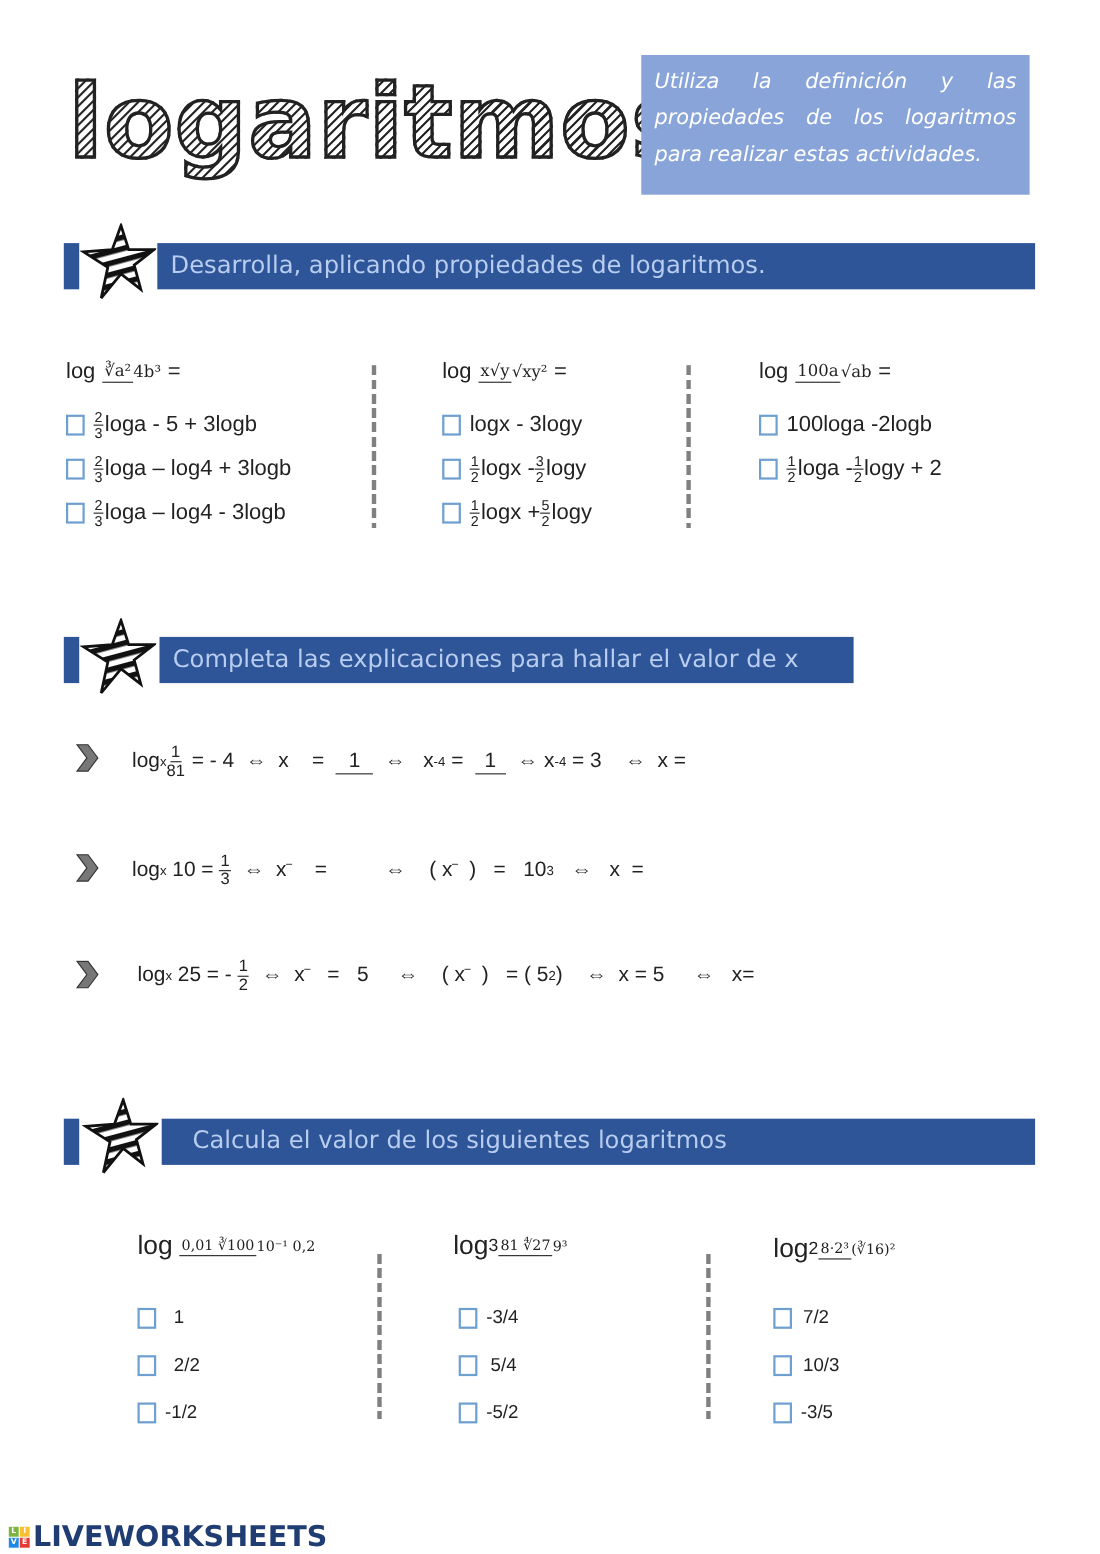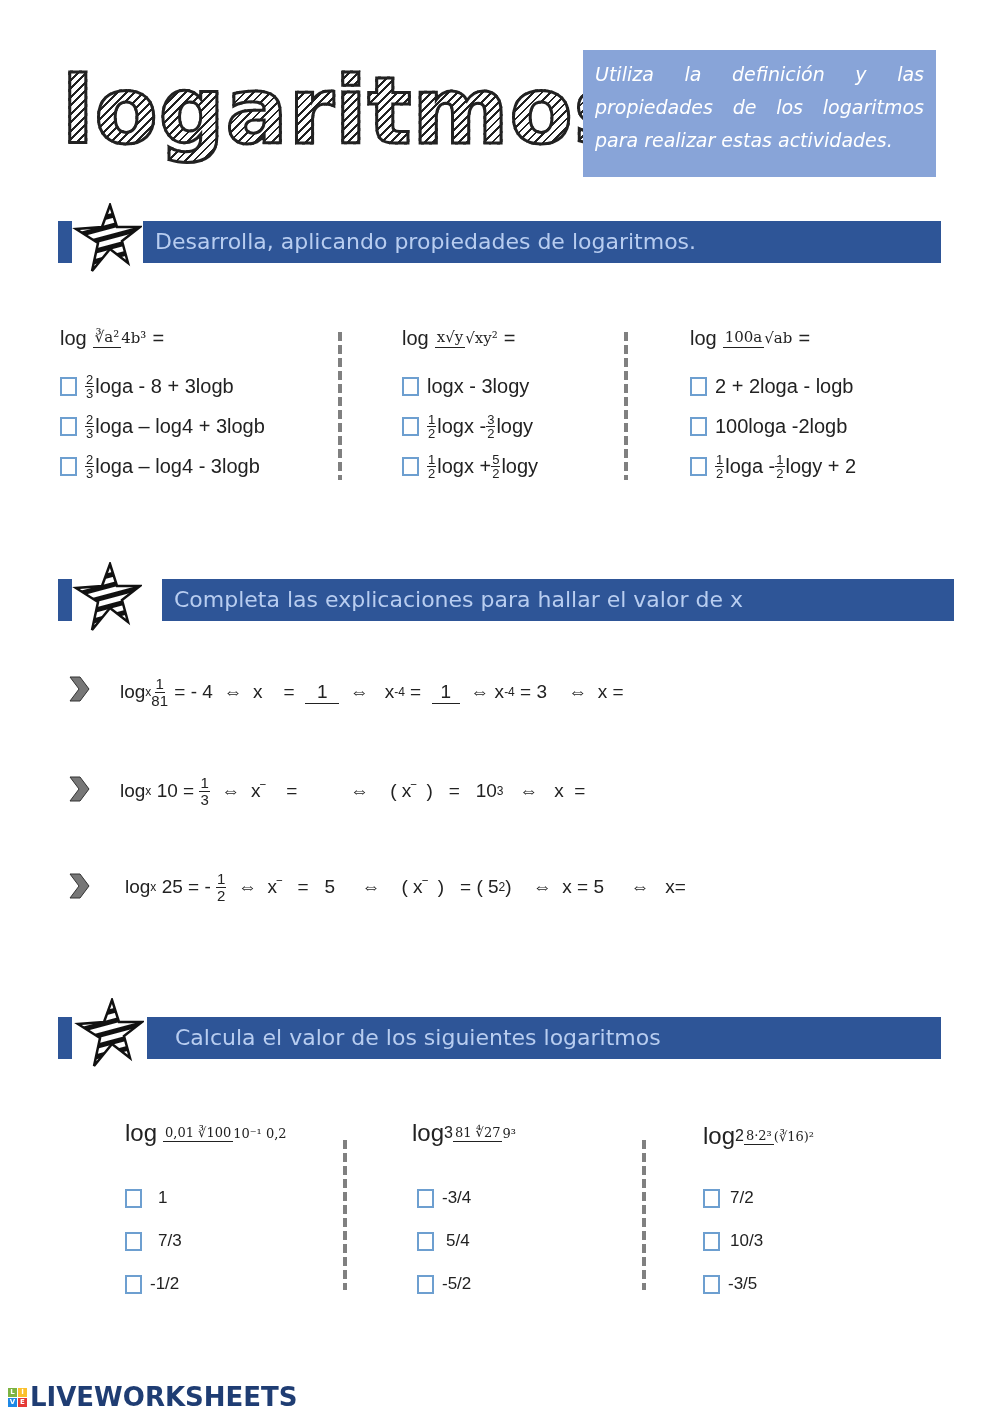--- a/index.html
+++ b/index.html
@@ -58,21 +58,21 @@
       </pattern>
     </defs>
   <polygon points="38,2 45,24 68,24 50,38 56,60 38,46 20,68 26,40 4,26 30,24" fill="url(#st)" stroke="#111" stroke-width="2.5"></polygon>
 </svg>
 <div class="abs bar" style="left:143px;top:221px;width:798px;">Desarrolla, aplicando propiedades de logaritmos.</div>
 
 <div class="abs bar-left" style="left:58px;top:579px;"></div>
 <svg class="abs star" style="left:72px;top:562px;" viewBox="0 0 70 72">
   <polygon points="38,2 45,24 68,24 50,38 56,60 38,46 20,68 26,40 4,26 30,24" fill="url(#st)" stroke="#111" stroke-width="2.5"></polygon>
 </svg>
-<div class="abs bar" style="left:162px;top:579px;width:792px;">Completa las explicaciones para hallar el valor de x</div>
+<div class="abs bar" style="left:145px;top:579px;width:631px;">Completa las explicaciones para hallar el valor de x</div>
 
 <div class="abs bar-left" style="left:58px;top:1017px;"></div>
 <svg class="abs star" style="left:74px;top:998px;" viewBox="0 0 70 72">
   <polygon points="38,2 45,24 68,24 50,38 56,60 38,46 20,68 26,40 4,26 30,24" fill="url(#st)" stroke="#111" stroke-width="2.5"></polygon>
 </svg>
 <div class="abs bar" style="left:147px;top:1017px;width:794px;padding-left:28px;">Calcula el valor de los siguientes logaritmos</div>
 
 <div class="abs" style="left:60px;top:310px;">
   <div class="expr" style="height:56px;">
     <span>log</span>
@@ -81,21 +81,21 @@
         <span class="den">4b³</span>
       </span>
     <span>=</span>
   </div>
   <div class="opt" style="margin-top:0px;">
       <span class="cb"></span>
       <span class="sfrac">
         <span class="n">2</span>
         <span>3</span>
       </span>
-      <span>loga - 8 + 3logb</span>
+      <span>loga - 5 + 3logb</span>
     </div>
   <div class="opt">
       <span class="cb"></span>
       <span class="sfrac">
         <span class="n">2</span>
         <span>3</span>
       </span>
       <span>loga – log4 + 3logb</span>
     </div>
   <div class="opt">
@@ -153,24 +153,20 @@
 
 <div class="abs" style="left:690px;top:310px;">
   <div class="expr" style="height:56px;">
     <span>log</span>
     <span class="frac">
         <span class="num">100a</span>
         <span class="den">√ab</span>
       </span>
     <span>=</span>
   </div>
-  <div class="opt">
-      <span class="cb"></span>
-      <span>2 + 2loga - logb</span>
-    </div>
   <div class="opt">
       <span class="cb"></span>
       <span>100loga -2logb</span>
     </div>
   <div class="opt">
       <span class="cb"></span>
       <span class="sfrac">
         <span class="n">1</span>
         <span>2</span>
       </span>
@@ -213,21 +209,21 @@
         <span class="den">10⁻¹ 0,2</span>
       </span>
   </div>
   <div style="height:20px"></div>
   <div class="opt">
       <span class="cb" style="margin-right:16px"></span>
       <span style="font-size:17px">1</span>
     </div>
   <div class="opt" style="margin-top:3px">
       <span class="cb" style="margin-right:16px"></span>
-      <span style="font-size:17px">7/3</span>
+      <span style="font-size:17px">2/2</span>
     </div>
   <div class="opt" style="margin-top:3px">
       <span class="cb" style="margin-right:8px"></span>
       <span style="font-size:17px">-1/2</span>
     </div>
 </div>
 <div class="abs dash" style="left:343px;top:1140px;height:150px;"></div>
 
 <div class="abs" style="left:412px;top:1108px;">
   <div class="expr" style="height:50px;font-size:24px;gap:0px;">

